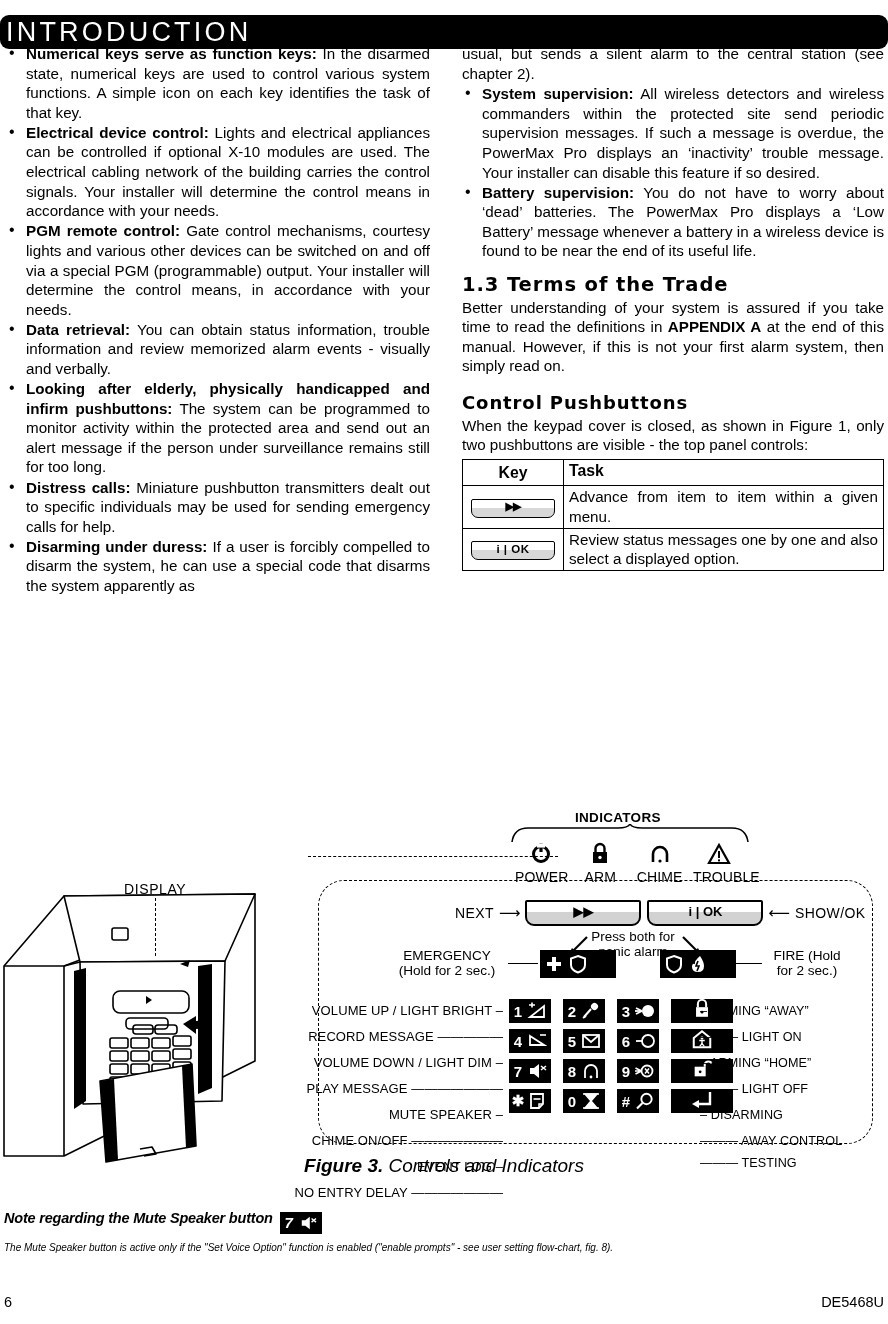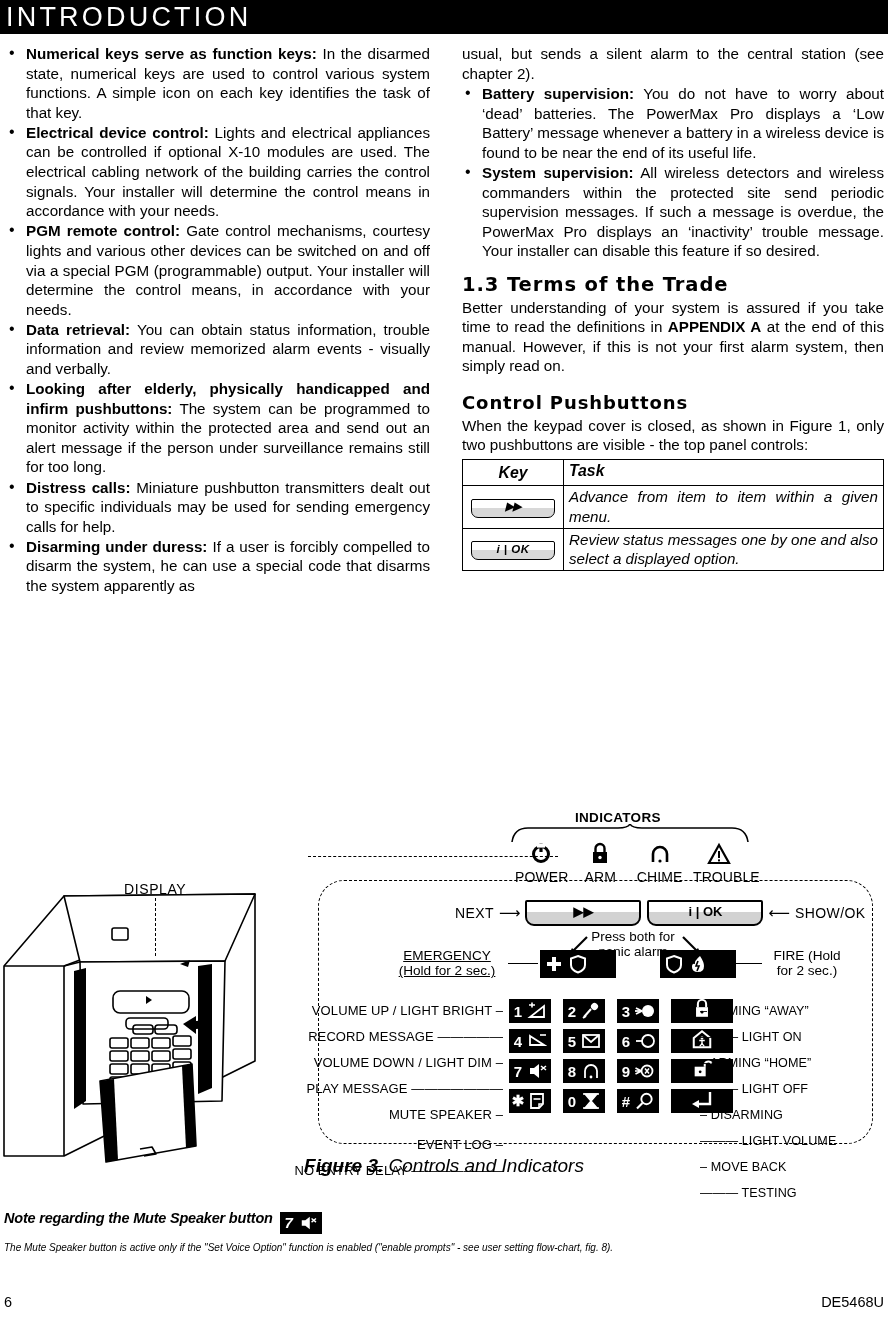--- a/index.html
+++ b/index.html
@@ -12,24 +12,25 @@
     height: 1324px;
     position: relative;
     font-family: "Liberation Sans", sans-serif;
     color: #000;
     overflow: hidden;
   }
 
   
   .header-bar {
     position: absolute;
-    left: 0; top: 0;
+    left: 0; top: 15px;
     width: 888px;
     height: 34px;
     background: #000;
+    border-radius: 9px;
   }
   .header-bar .title {
     position: absolute;
     left: 6px;
     top: 2px;
     color: #fff;
     font-size: 27px;
     font-weight: 400;
     letter-spacing: 3.2px;
     line-height: 30px;
@@ -94,21 +95,20 @@
     margin-top: 4px;
     margin-bottom: 3px;
     font-size: 15.2px;
   }
   table.keytable th,
   table.keytable td {
     border: 1px solid #000;
     padding: 1px 5px;
     text-align: left;
     vertical-align: top;
-    font-style: italic;
   }
   table.keytable thead th { font-weight: bold; font-size: 15.8px; }
   table.keytable .keycell {
     width: 92px;
     text-align: center;
     vertical-align: middle;
     padding: 3px 4px;
   }
   table.keytable .taskcell { text-align: justify; }
 
@@ -207,21 +207,20 @@
 
   
   .emerg-label {
     position: absolute;
     left: 388px;
     top: 948px;
     width: 118px;
     text-align: center;
     font-size: 13.6px;
     line-height: 15px;
-    text-decoration: underline;
   }
   .fire-label {
     position: absolute;
     left: 752px;
     top: 948px;
     width: 110px;
     text-align: center;
     font-size: 13.6px;
     line-height: 15px;
   }
@@ -375,22 +374,22 @@
     <li><span class="lead">Data retrieval:</span><span> You can obtain status information, trouble information and review memorized alarm events - visually and verbally.</span></li>
     <li><span class="lead">Looking after elderly, physically handicapped and infirm pushbuttons:</span><span>  The system can be programmed to monitor activity within the protected area and send out an alert message if the person under surveillance remains still for too long.</span></li>
     <li><span class="lead">Distress calls:</span><span> Miniature pushbutton transmitters dealt out to specific individuals may be used for sending emergency calls for help.</span></li>
     <li><span class="lead">Disarming under duress:</span><span> If a user is forcibly compelled to disarm the system, he can use a special code that disarms the system apparently as</span></li>
   </ul>
 </div>
 
 <div class="col col-right">
   <div class="cont">usual, but sends a silent alarm to the central station (see chapter 2).</div>
   <ul class="bullets">
+    <li><span class="lead">System supervision:</span><span> All wireless detectors and wireless commanders within the protected site send periodic supervision messages. If such a message is overdue, the PowerMax Pro displays an ‘inactivity’ trouble message. Your installer can disable this feature if so desired.</span></li>
     <li><span class="lead">Battery supervision:</span><span> You do not have to worry about ‘dead’ batteries. The PowerMax Pro displays a ‘Low Battery’ message whenever a battery in a wireless device is found to be near the end of its useful life.</span></li>
-    <li><span class="lead">System supervision:</span><span> All wireless detectors and wireless commanders within the protected site send periodic supervision messages. If such a message is overdue, the PowerMax Pro displays an ‘inactivity’ trouble message. Your installer can disable this feature if so desired.</span></li>
   </ul>
 
   <h2 class="sec">1.3 Terms of the Trade</h2>
   <div class="para"><span>Better understanding of your system is assured if you take time to read the definitions in </span><b>APPENDIX A</b><span> at the end of this manual. However, if this is not your first alarm system, then simply read on.</span></div>
 
   <h3 class="sub">Control Pushbuttons</h3>
   <div class="para">When the keypad cover is closed, as shown in Figure 1, only two pushbuttons are visible - the top panel controls:</div>
 
   <table class="keytable">
     <thead>
@@ -582,20 +581,21 @@
   <span>FIRE (Hold</span><br>
   <span>for 2 sec.)</span>
 </div>
 
 <div class="leftlabels">
   <div class="lblA"><span>VOLUME UP / LIGHT BRIGHT</span> –</div>
   <div class="lblB"><span>RECORD MESSAGE</span> —————</div>
   <div class="lblA"><span>VOLUME DOWN / LIGHT DIM</span> –</div>
   <div class="lblB"><span>PLAY MESSAGE</span> ———————</div>
   <div class="lblA"><span>MUTE SPEAKER</span> –</div>
+  <div class="lblB"><span>CHIME ON/OFF</span> ———————</div>
   <div class="lblA"><span>EVENT LOG</span> –</div>
   <div class="lblB"><span>NO ENTRY DELAY</span> ———————</div>
 </div>
 
 <div class="keygrid">
 
   <div class="keyrow">
     <span class="kpair">
       <span class="knum">1</span>
       <span class="kicon">
@@ -747,22 +747,21 @@
   </div>
 
 </div>
 
 <div class="rightlabels">
   <div class="lblA">– <span>ARMING “AWAY”</span></div>
   <div class="lblB">——— <span>LIGHT ON</span></div>
   <div class="lblA">– <span>ARMING “HOME”</span></div>
   <div class="lblB">——— <span>LIGHT OFF</span></div>
   <div class="lblA">– <span>DISARMING</span></div>
-  <div class="lblB">——— <span>LIGHT VOLUME</span></div>
-  <div class="lblA">– <span>MOVE BACK</span></div>
+  <div class="lblB">——— <span>AWAY CONTROL</span></div>
   <div class="lblB">——— <span>TESTING</span></div>
 </div>
 
 <div class="fig-caption">
   <b>Figure 3.</b><span> Controls and Indicators</span>
 </div>
 
 <div class="note">
   <div class="note-title">
     <span>Note regarding the Mute Speaker button</span>

